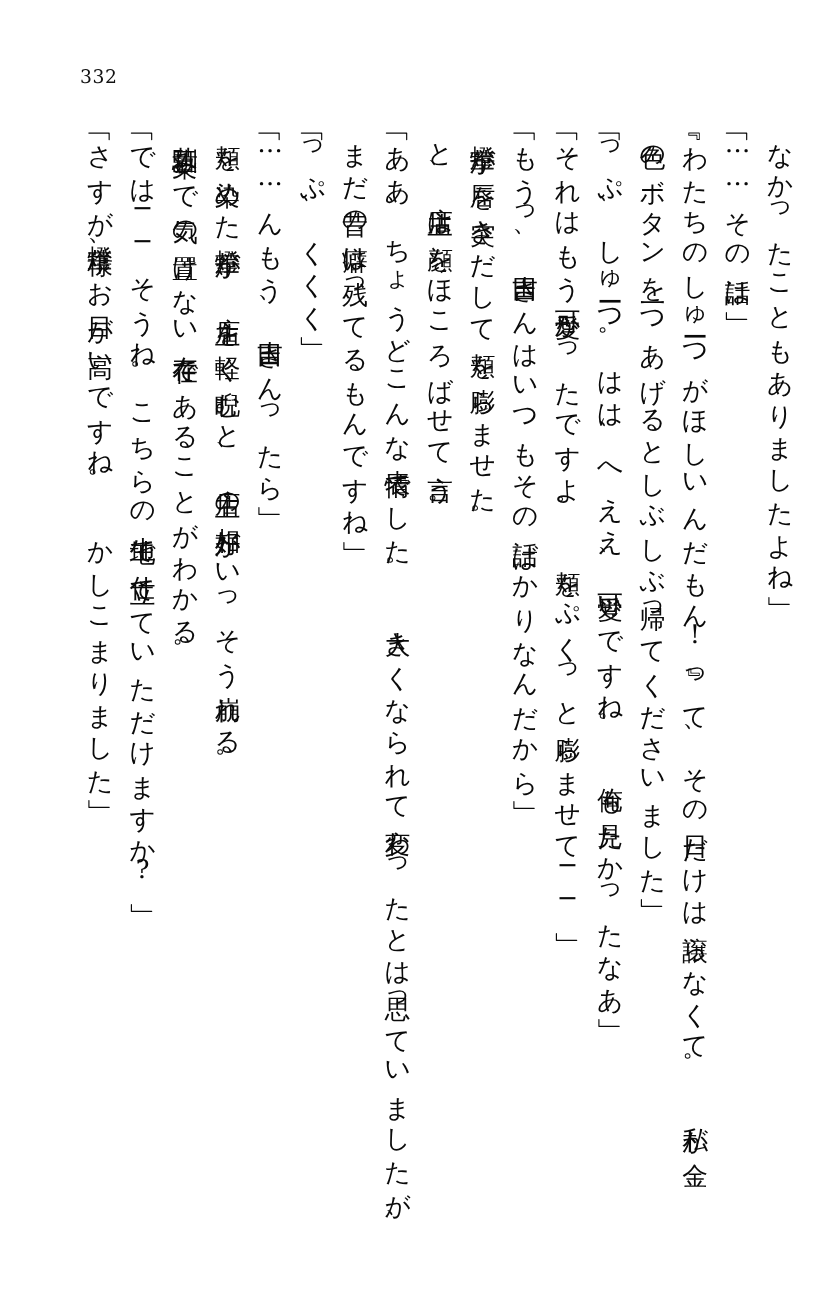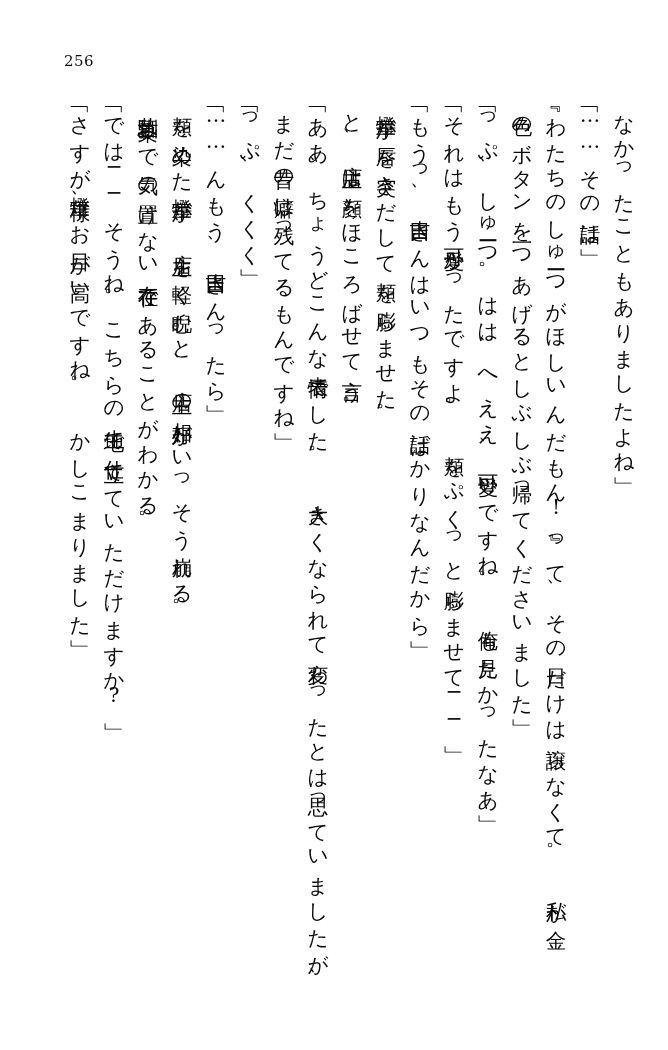--- a/index.html
+++ b/index.html
@@ -54,21 +54,21 @@
     font-family: "DejaVu Serif", "Liberation Serif", serif;
     color: #0a0a0a;
     white-space: nowrap;
     overflow: visible;
   }
 </style>
 </head>
 <body>
 
 <div class="page">
-  <div class="page-number">256</div>
+  <div class="page-number">332</div>
   <div class="text-body">
     <div class="vline">なかったこともありましたよね」</div>
     <div class="vline">「……その話は」</div>
     <div class="vline">『わたちのしゅーつがほしいんだもん!』って、その日だけは譲らなくて。　私が金</div>
     <div class="vline">色のボタンを一つあげるとしぶしぶ帰ってくださいました」</div>
     <div class="vline">「っぷ、しゅーつ。はは、へええ、可愛いですね。　俺も見たかったなあ」</div>
     <div class="vline">「それはもう可愛かったですよ。　頬をぷくっと膨らませて──」</div>
     <div class="vline">「もうっ、吉田さんはいつもその話ばかりなんだから」</div>
     <div class="vline">燈華が唇を突きだして頬を膨らませた。</div>
     <div class="vline">と、店主は顔をほころばせて言う。</div>

